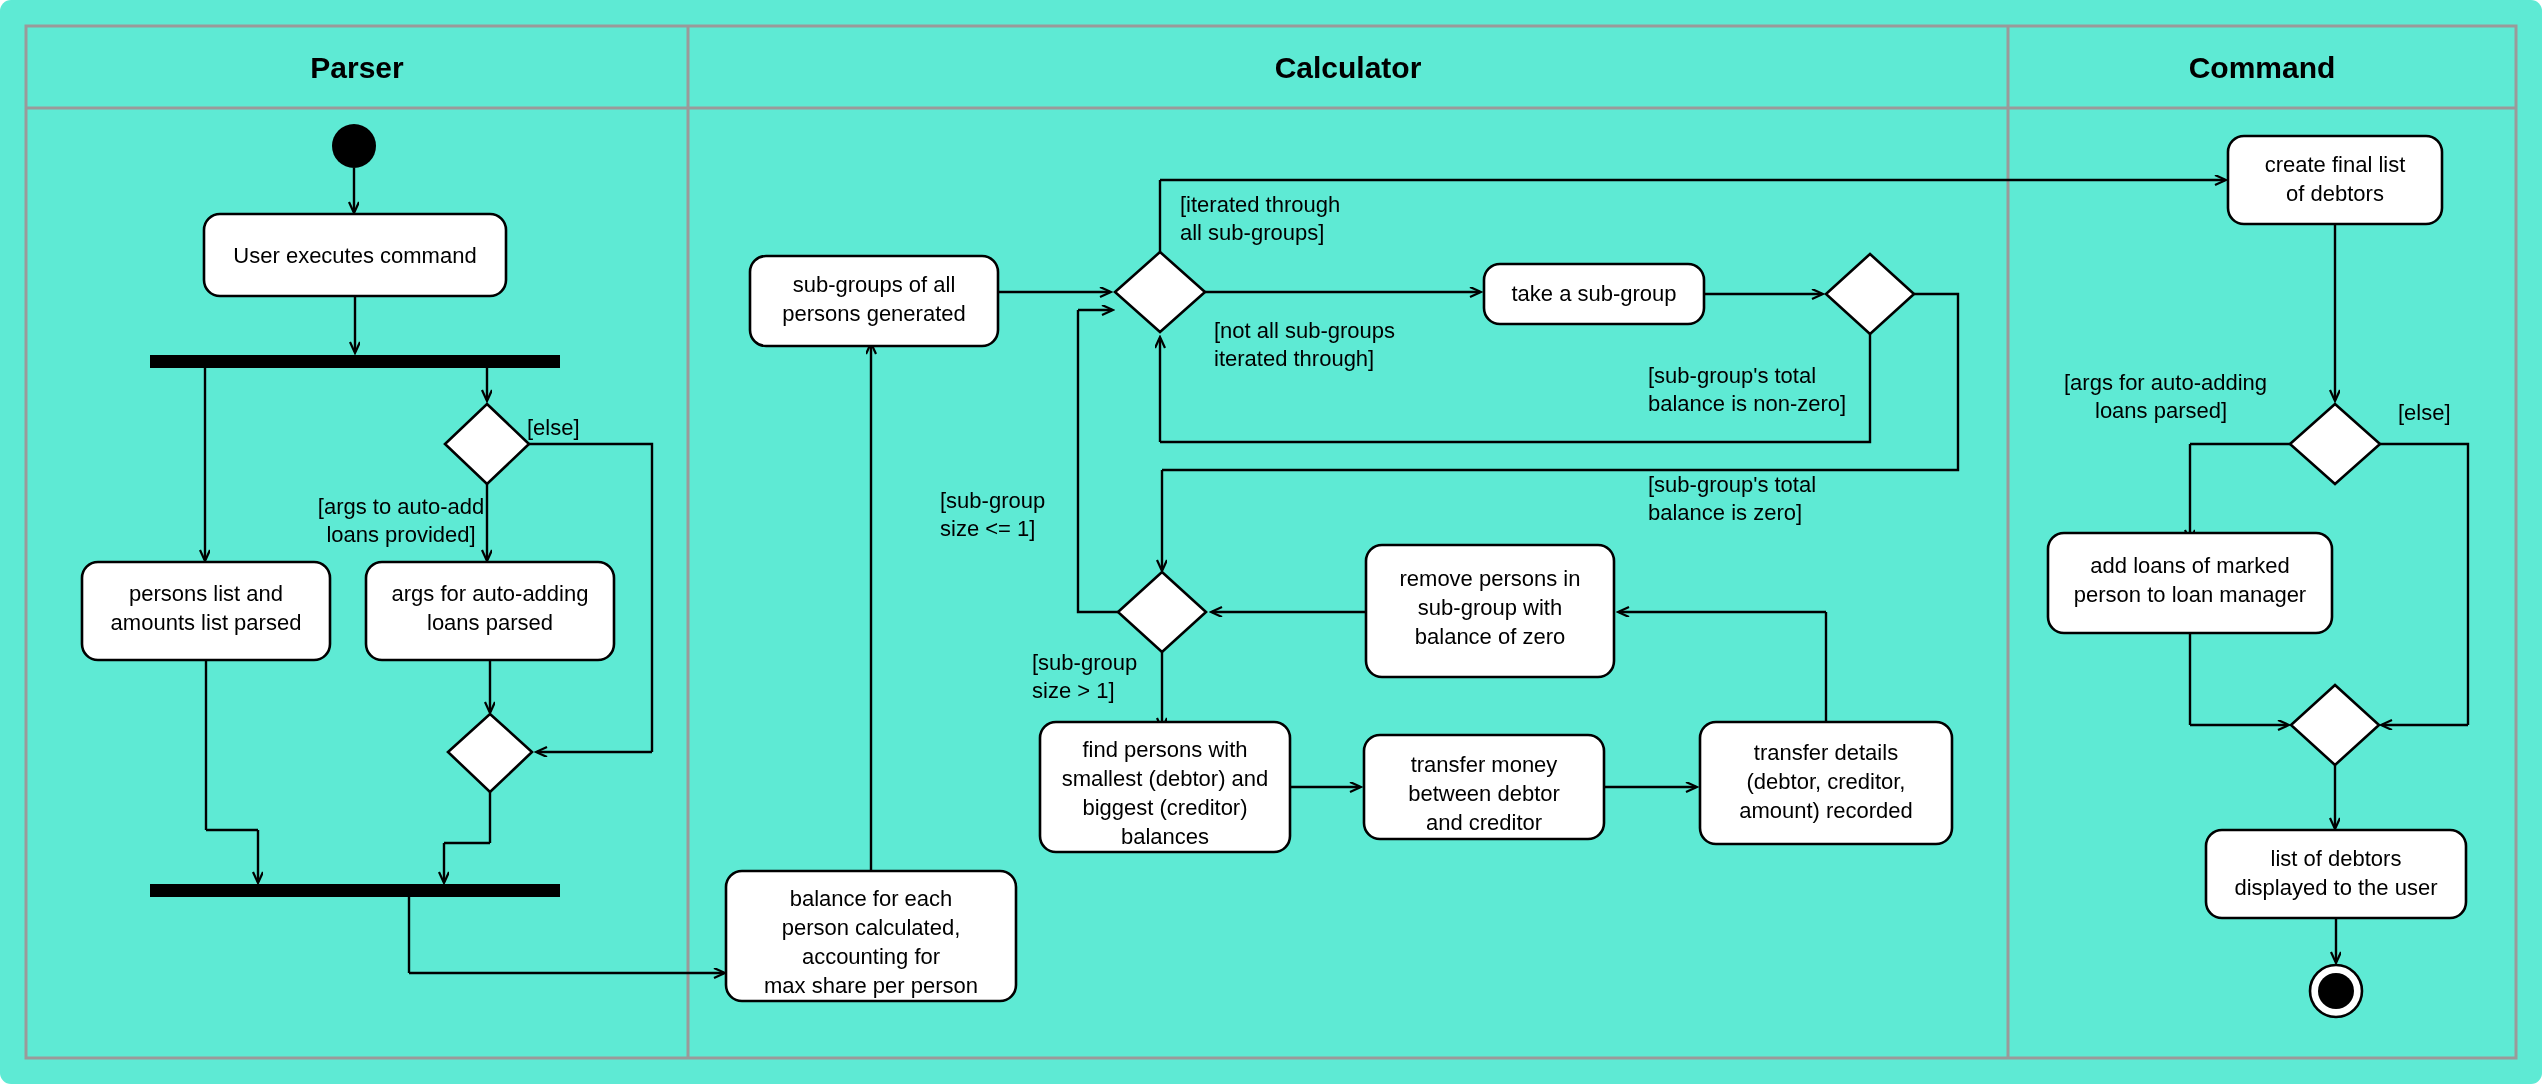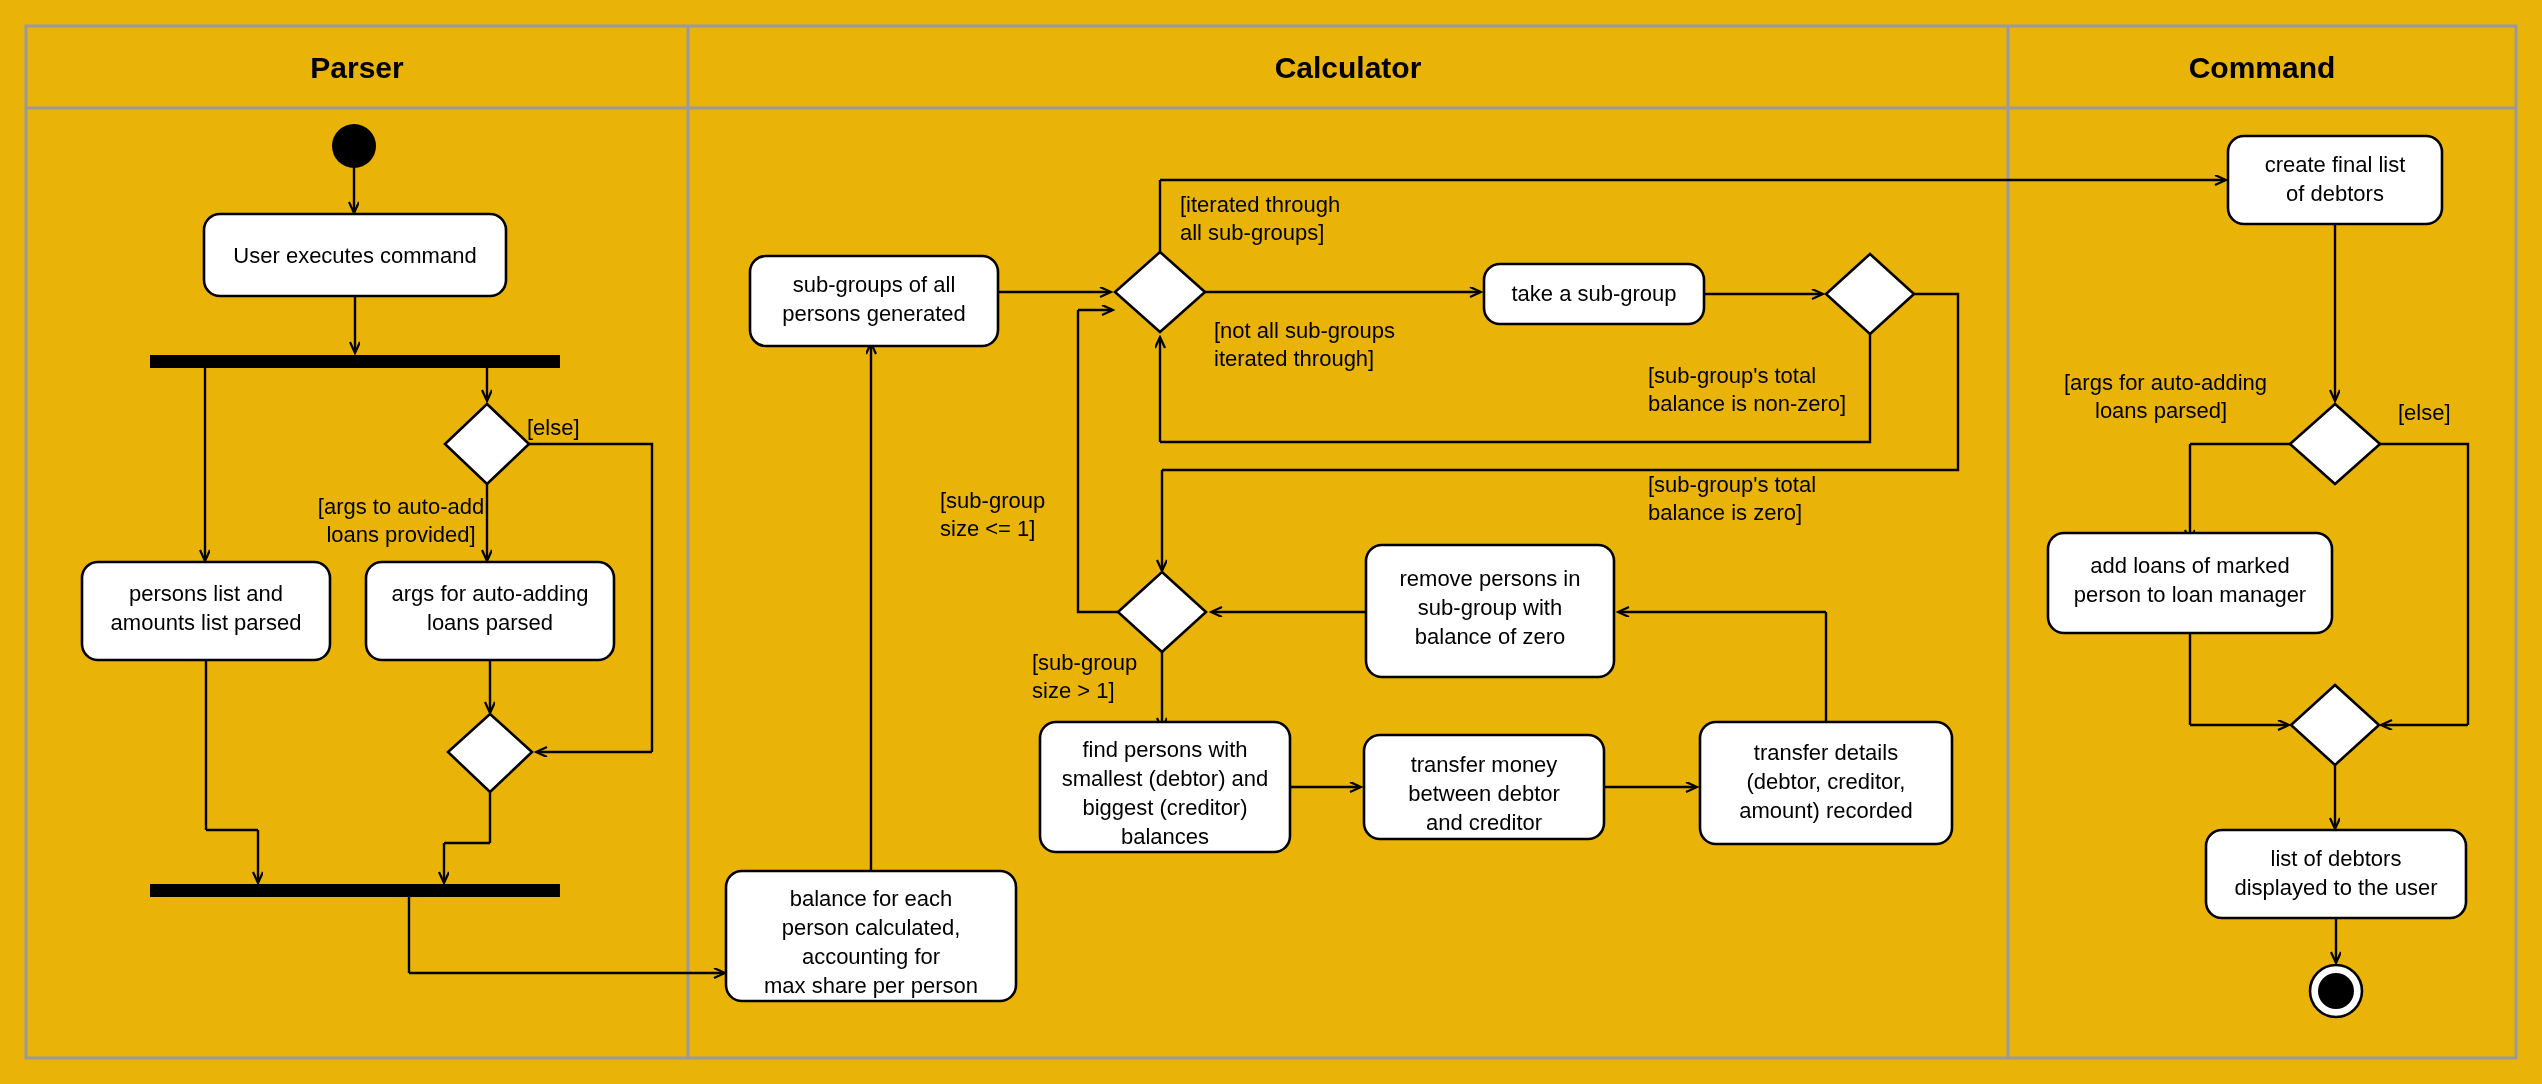--- a/index.html
+++ b/index.html
@@ -6,22 +6,23 @@
   html, body {
     margin: 0;
     padding: 0;
     background: #ffffff;
     font-family: "Liberation Sans", sans-serif;
   }
   #canvas {
     position: relative;
     width: 2542px;
     height: 1084px;
-    background: #eab308;
+    background: #5eead4;
     overflow: hidden;
+    border-radius: 11px;
   }
   svg#diagram {
     position: absolute;
     left: 0;
     top: 0;
     width: 2542px;
     height: 1084px;
   }
   .lane-border {
     fill: none;

